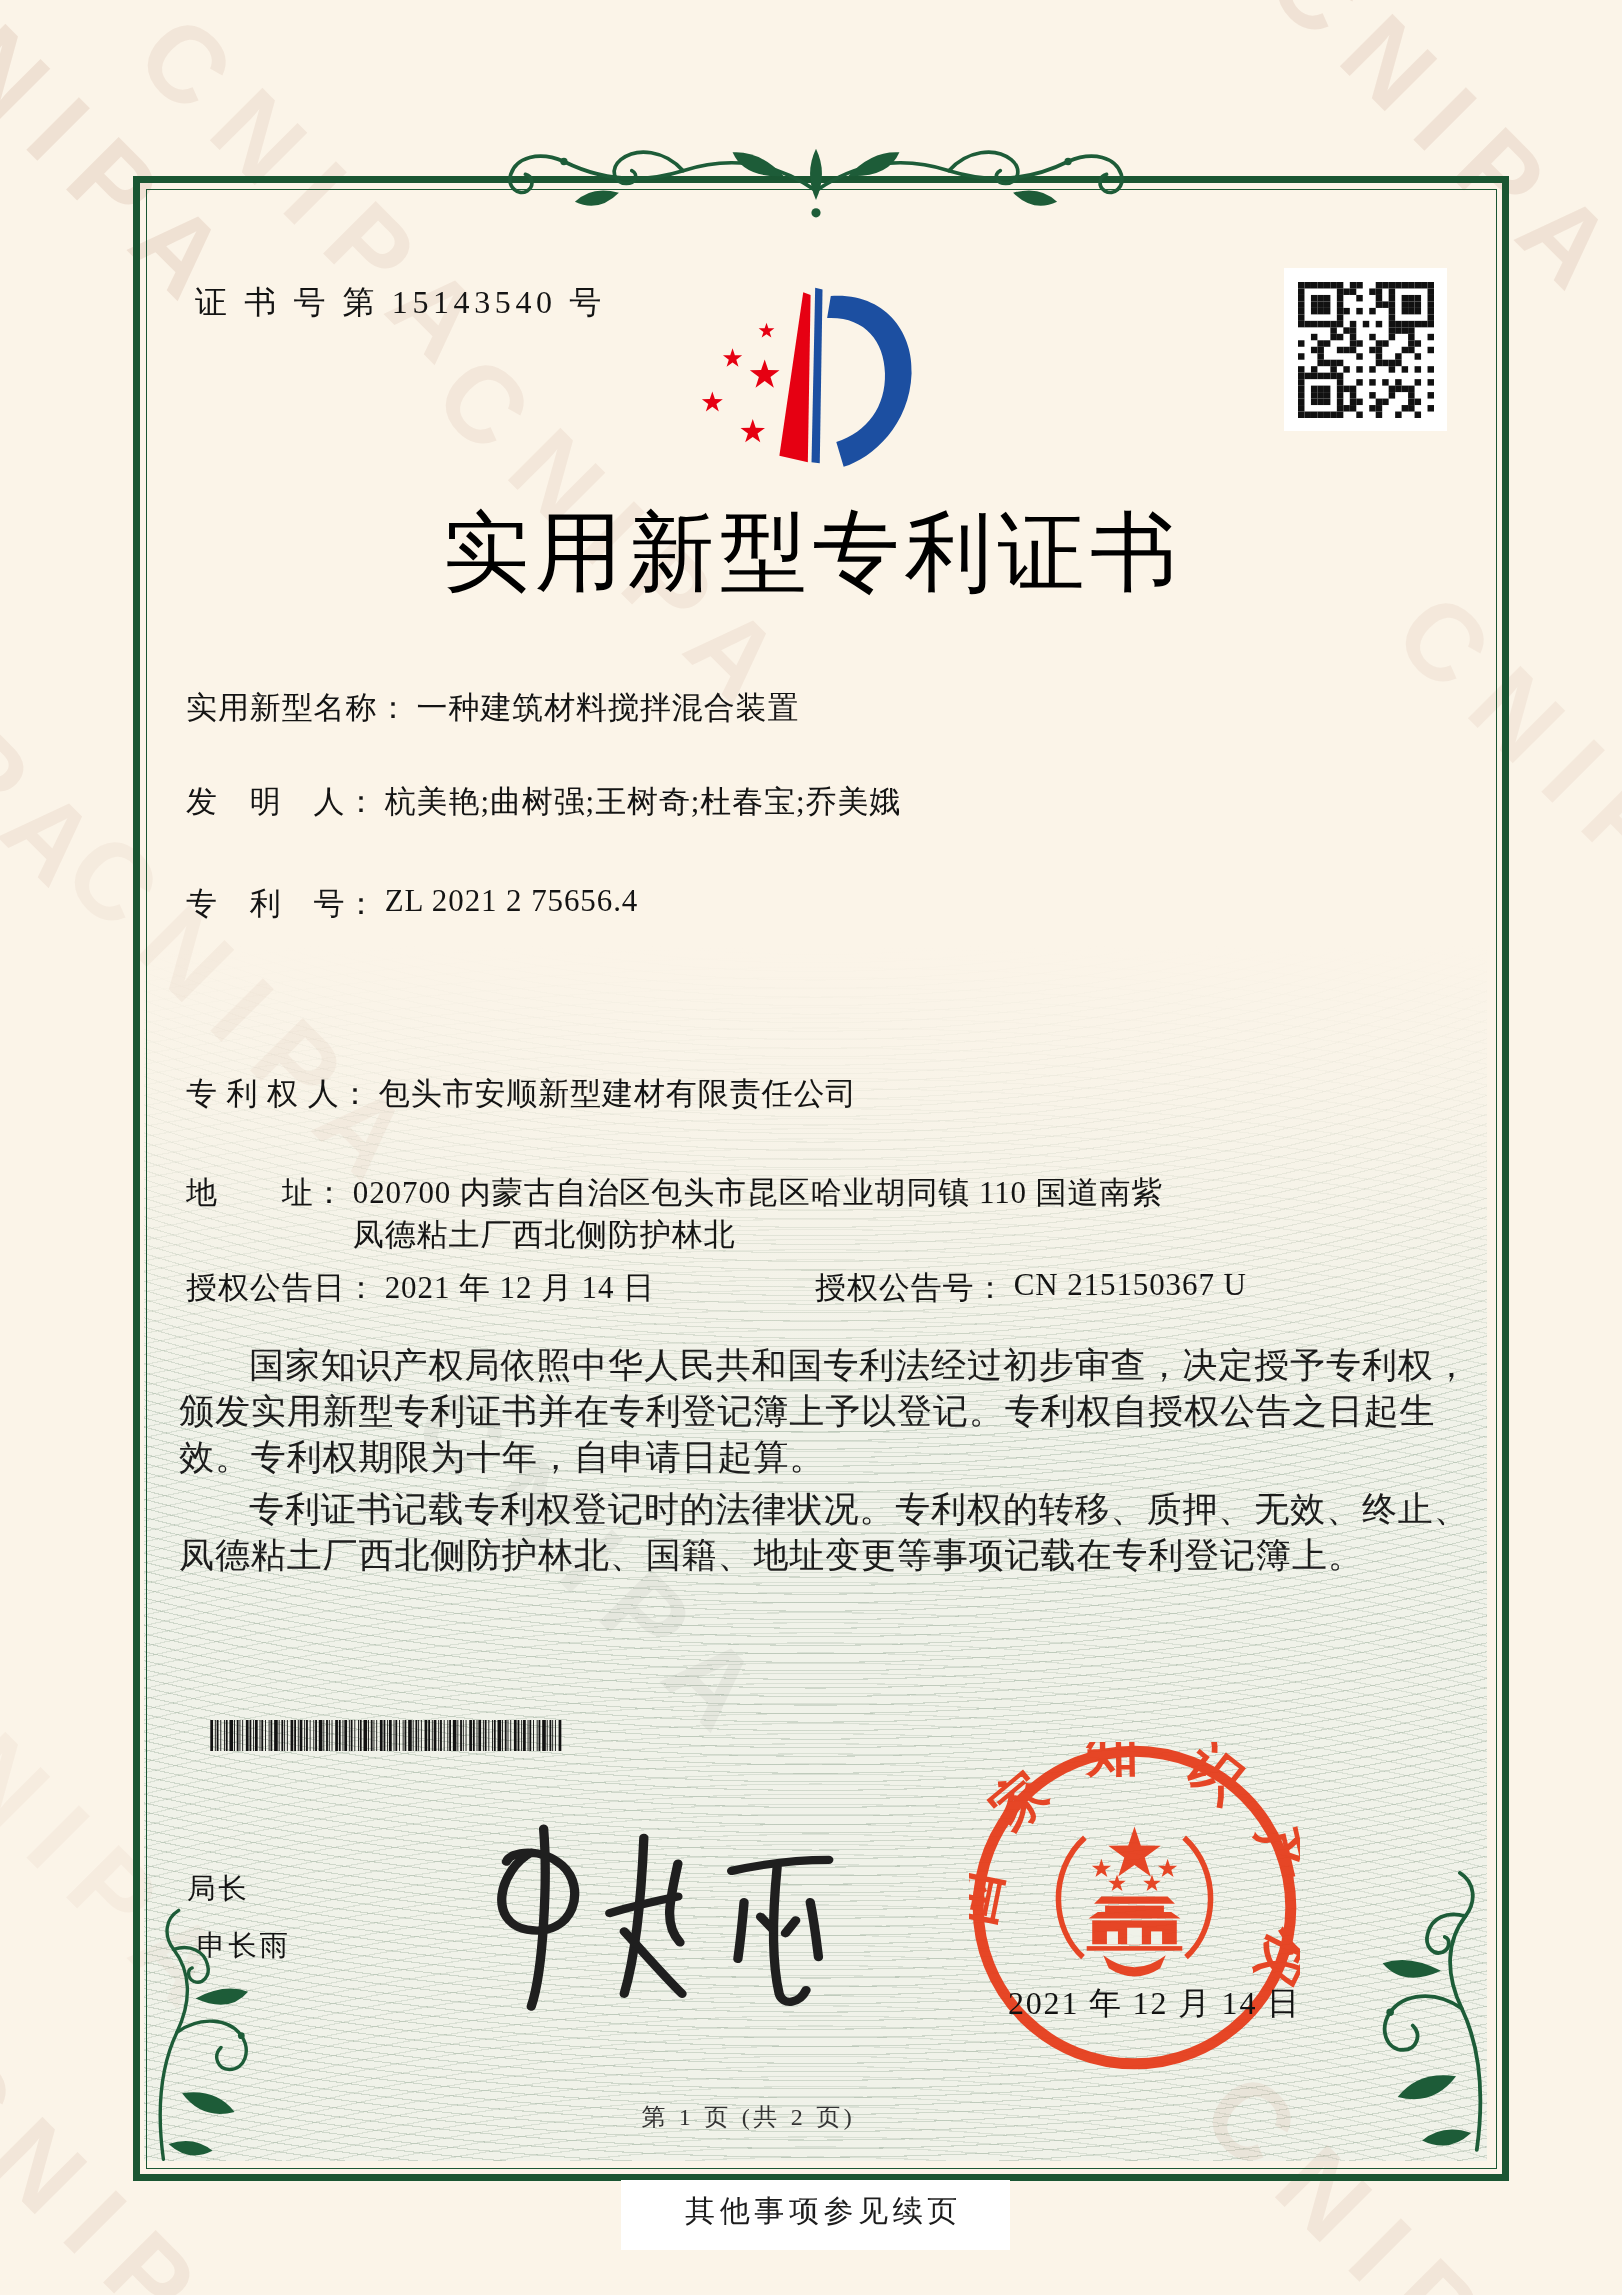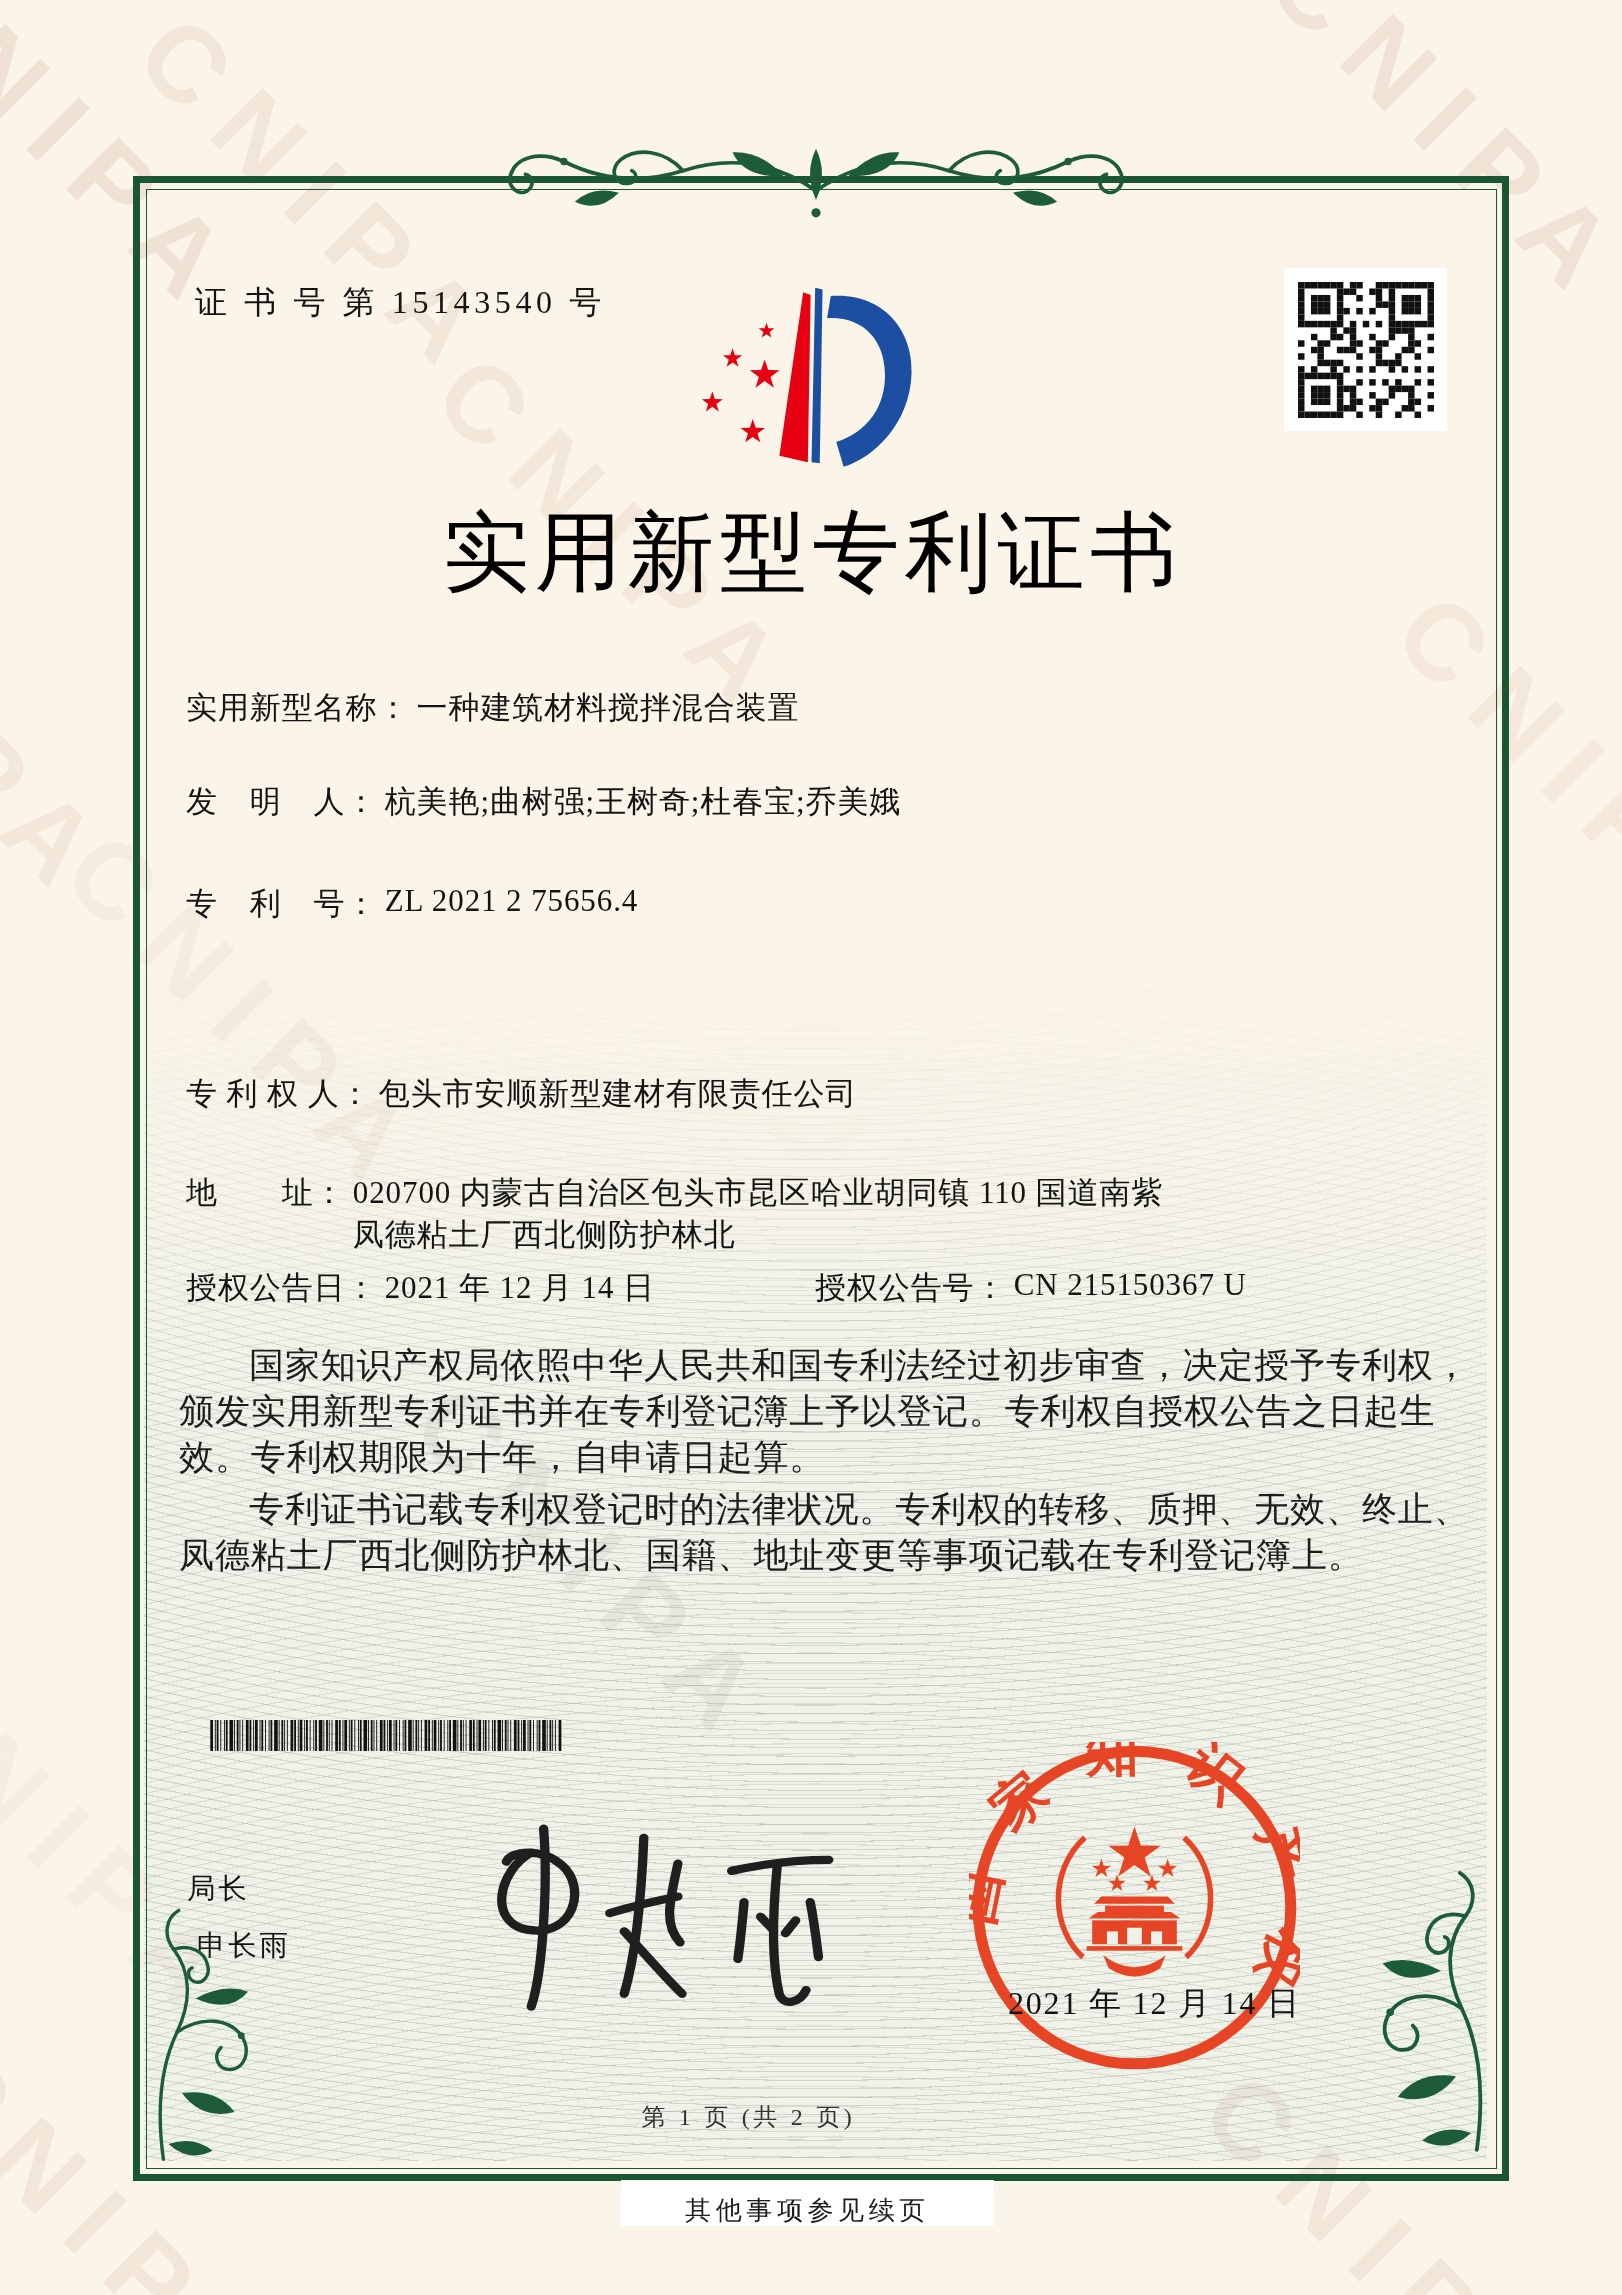--- a/index.html
+++ b/index.html
@@ -52,22 +52,22 @@
   #barcode{left:209px;top:1720px;z-index:5;}
 
   #director-title{left:187px;top:1870px;font-size:28.5px;letter-spacing:2.8px;}
   #director-name{left:197px;top:1927px;font-size:28.5px;letter-spacing:2.8px;}
 
   #seal{left:969px;top:1742px;z-index:6;opacity:.93;}
   #seal-date{left:1008px;top:1982px;font-size:32px;letter-spacing:1.8px;color:#121212;z-index:7;}
 
   #page-indicator{left:542px;top:2101px;width:413px;text-align:center;font-size:24px;
                   letter-spacing:3.7px;color:#333;}
-  #footer-note{left:621px;top:2180px;width:373px;height:46px;line-height:61px;background:#fff;
-               text-align:center;font-size:26px;letter-spacing:4.6px;color:#1c1c1c;z-index:5;}
+  #footer-note{left:621px;top:2180px;width:373px;height:70px;line-height:61px;background:#fff;
+               text-align:center;font-size:30px;letter-spacing:4.6px;color:#1c1c1c;z-index:5;padding-left:16px;}
   #signature{left:432px;top:1814px;z-index:6;}
 </style>
 </head>
 <body>
 
 <div id="page">
 
   <div id="waves"></div>
 
   <span class="wm" style="left:-55px;top:-73px;opacity:.22">CNIPA</span>

